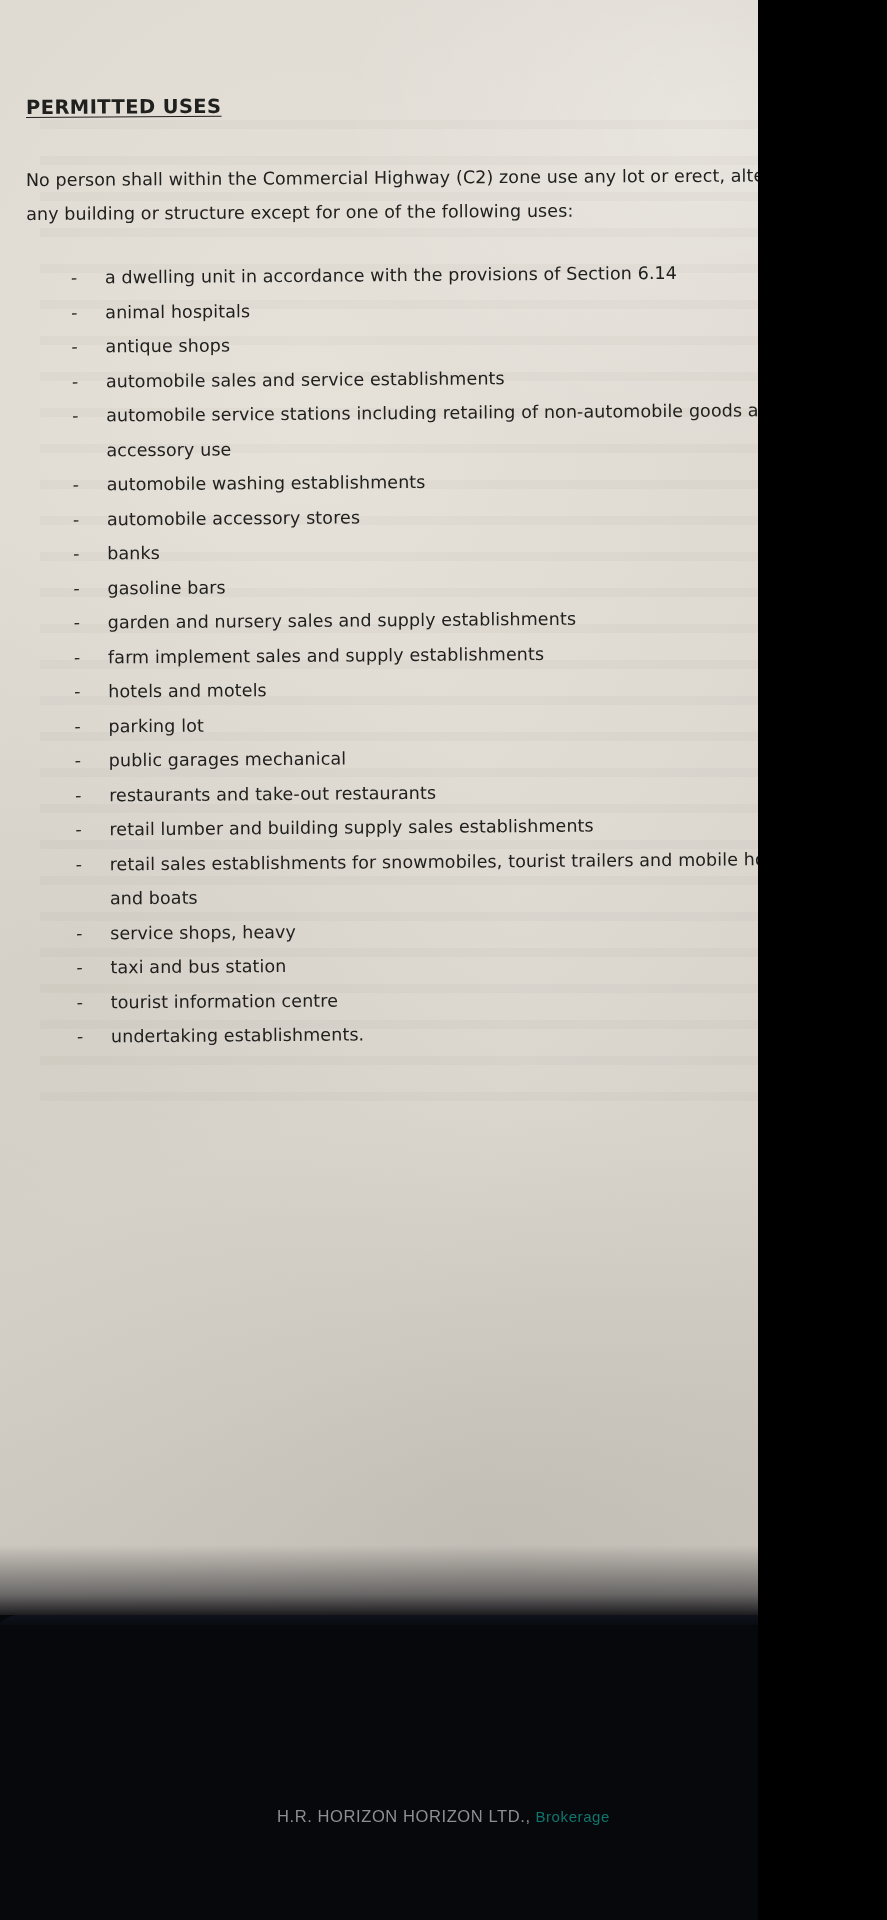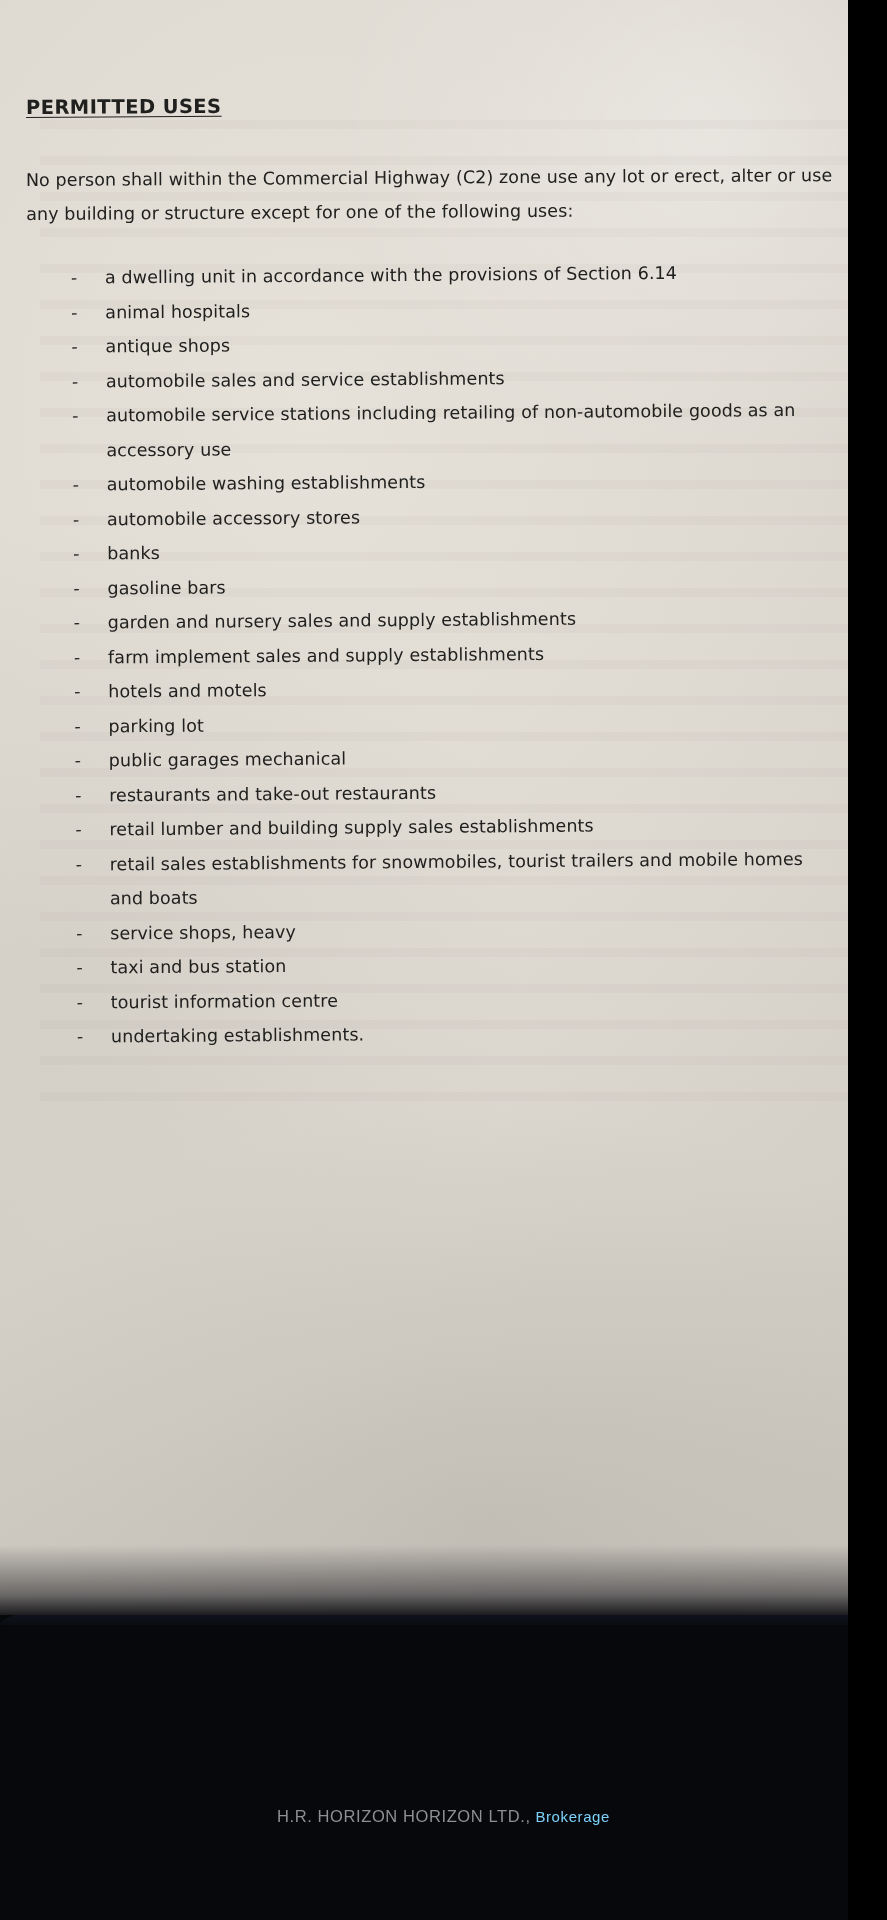--- a/index.html
+++ b/index.html
@@ -9,21 +9,21 @@
   }
   body {
     width: 887px;
     height: 1920px;
     overflow: hidden;
     font-family: "DejaVu Sans", sans-serif;
   }
 
   .photo {
     position: relative;
-    width: 848px;
+    width: 758px;
     height: 1920px;
     background: #0a0a0c;
     overflow: hidden;
   }
 
   
   .page {
     position: absolute;
     left: 0;
     top: 0;
@@ -152,21 +152,21 @@
     top: 1807px;
     width: 887px;
     text-align: center;
     font-size: 16.5px;
     letter-spacing: 0.6px;
     color: #8f8f93;
     font-family: "Liberation Sans", sans-serif;
   }
   .watermark .brokerage {
     font-size: 15px;
-    color: #7dd3fc;
+    color: #0f766e;
   }
 </style>
 </head>
 <body>
 
 <div class="photo">
 
   <div class="dark-base"></div>
   <div class="dark-edge"></div>
 

